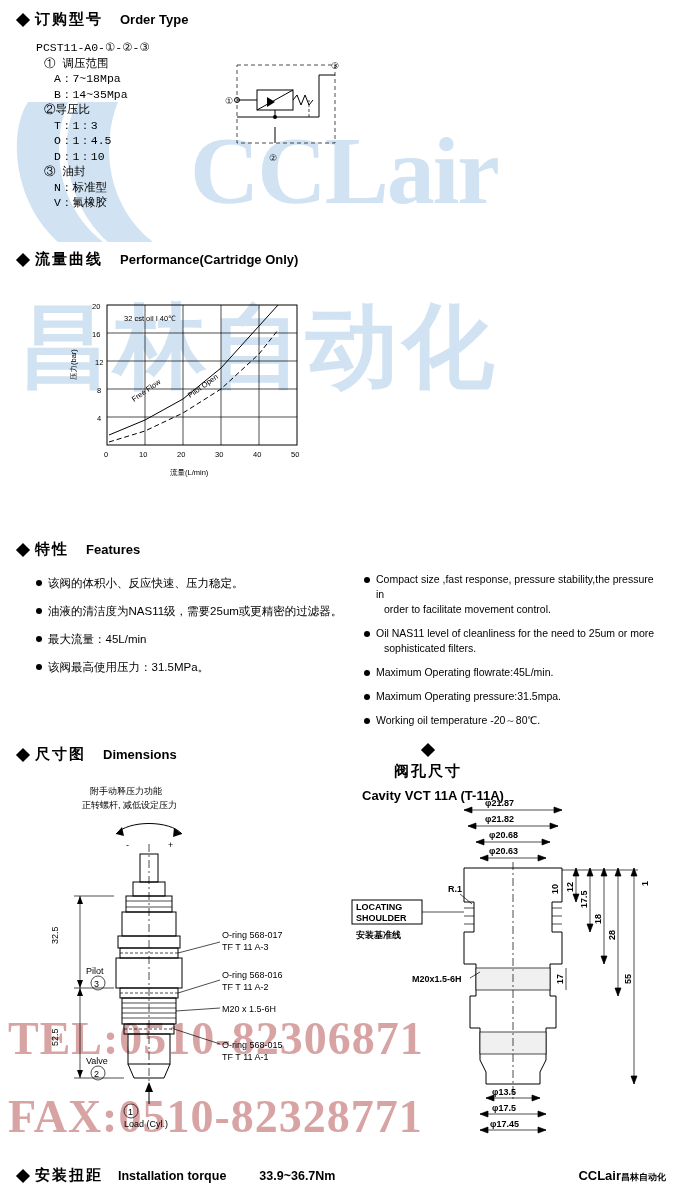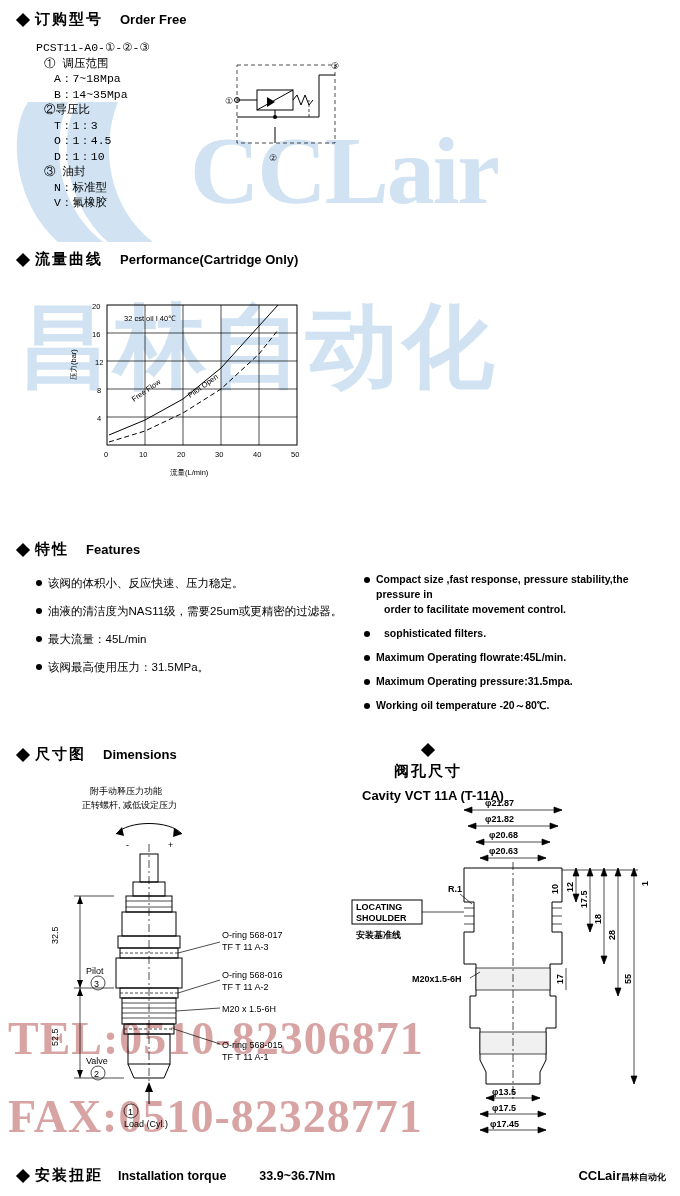--- a/index.html
+++ b/index.html
@@ -46,21 +46,21 @@
 
   
   #symbol{position:absolute;left:225px;top:55px;width:130px;height:120px;}
 
   
   #perf-chart{position:absolute;left:62px;top:285px;width:300px;height:200px;}
 
   
   .feat-col{position:absolute;font-size:11.5px;line-height:17px;}
   #feat-cn{left:36px;top:575px;width:310px;}
-  #feat-en{left:364px;top:572px;width:300px;font-weight:bold;}
+  #feat-en{left:364px;top:572px;width:300px;}
   .bullet{position:relative;padding-left:12px;margin-bottom:11px;}
   .bullet:before{content:"";position:absolute;left:0;top:5px;width:6px;height:6px;border-radius:50%;background:#000;}
   #feat-en .bullet{font-size:10.5px;line-height:15px;margin-bottom:9px;}
   #feat-en .cont{display:block;padding-left:8px;}
 
   
   #dim-drawing{position:absolute;left:28px;top:782px;width:330px;height:380px;}
   #cavity-drawing{position:absolute;left:352px;top:782px;width:320px;height:380px;font-weight:bold;}
 
   
@@ -89,21 +89,21 @@
     </svg>
   </div>
   <div class="wm wm-cclair">CCLair</div>
   <div class="wm wm-cn">昌林自动化</div>
   <div class="wm wm-tel">TEL:0510-82306871</div>
   <div class="wm wm-fax">FAX:0510-82328771</div>
 
   <div class="sec" style="left:18px;top:10px;">
     <span class="dia"></span>
     <span class="cn">订购型号</span>
-    <span class="en">Order Free</span>
+    <span class="en">Order Type</span>
   </div>
 
   <div id="order-code" class="mono">
     <div>PCST11-A0-①-②-③</div>
     <div class="ind1">① 调压范围</div>
     <div class="ind2">A：7~18Mpa</div>
     <div class="ind2">B：14~35Mpa</div>
     <div class="ind1">②导压比</div>
     <div class="ind2">T：1：3</div>
     <div class="ind2">O：1：4.5</div>
@@ -199,20 +199,21 @@
     <div class="bullet">最大流量：45L/min</div>
     <div class="bullet">该阀最高使用压力：31.5MPa。</div>
   </div>
 
   <div id="feat-en" class="feat-col">
     <div class="bullet">
       <span>Compact size ,fast response, pressure stability,the pressure in</span>
       <span class="cont">order to facilitate movement control.</span>
     </div>
     <div class="bullet">
+      <span>Oil NAS11 level of cleanliness for the need to 25um or more</span>
       <span class="cont">sophisticated filters.</span>
     </div>
     <div class="bullet">
       <span>Maximum Operating flowrate:45L/min.</span>
     </div>
     <div class="bullet">
       <span>Maximum  Operating pressure:31.5mpa.</span>
     </div>
     <div class="bullet">
       <span>Working oil temperature -20～80℃.</span>

